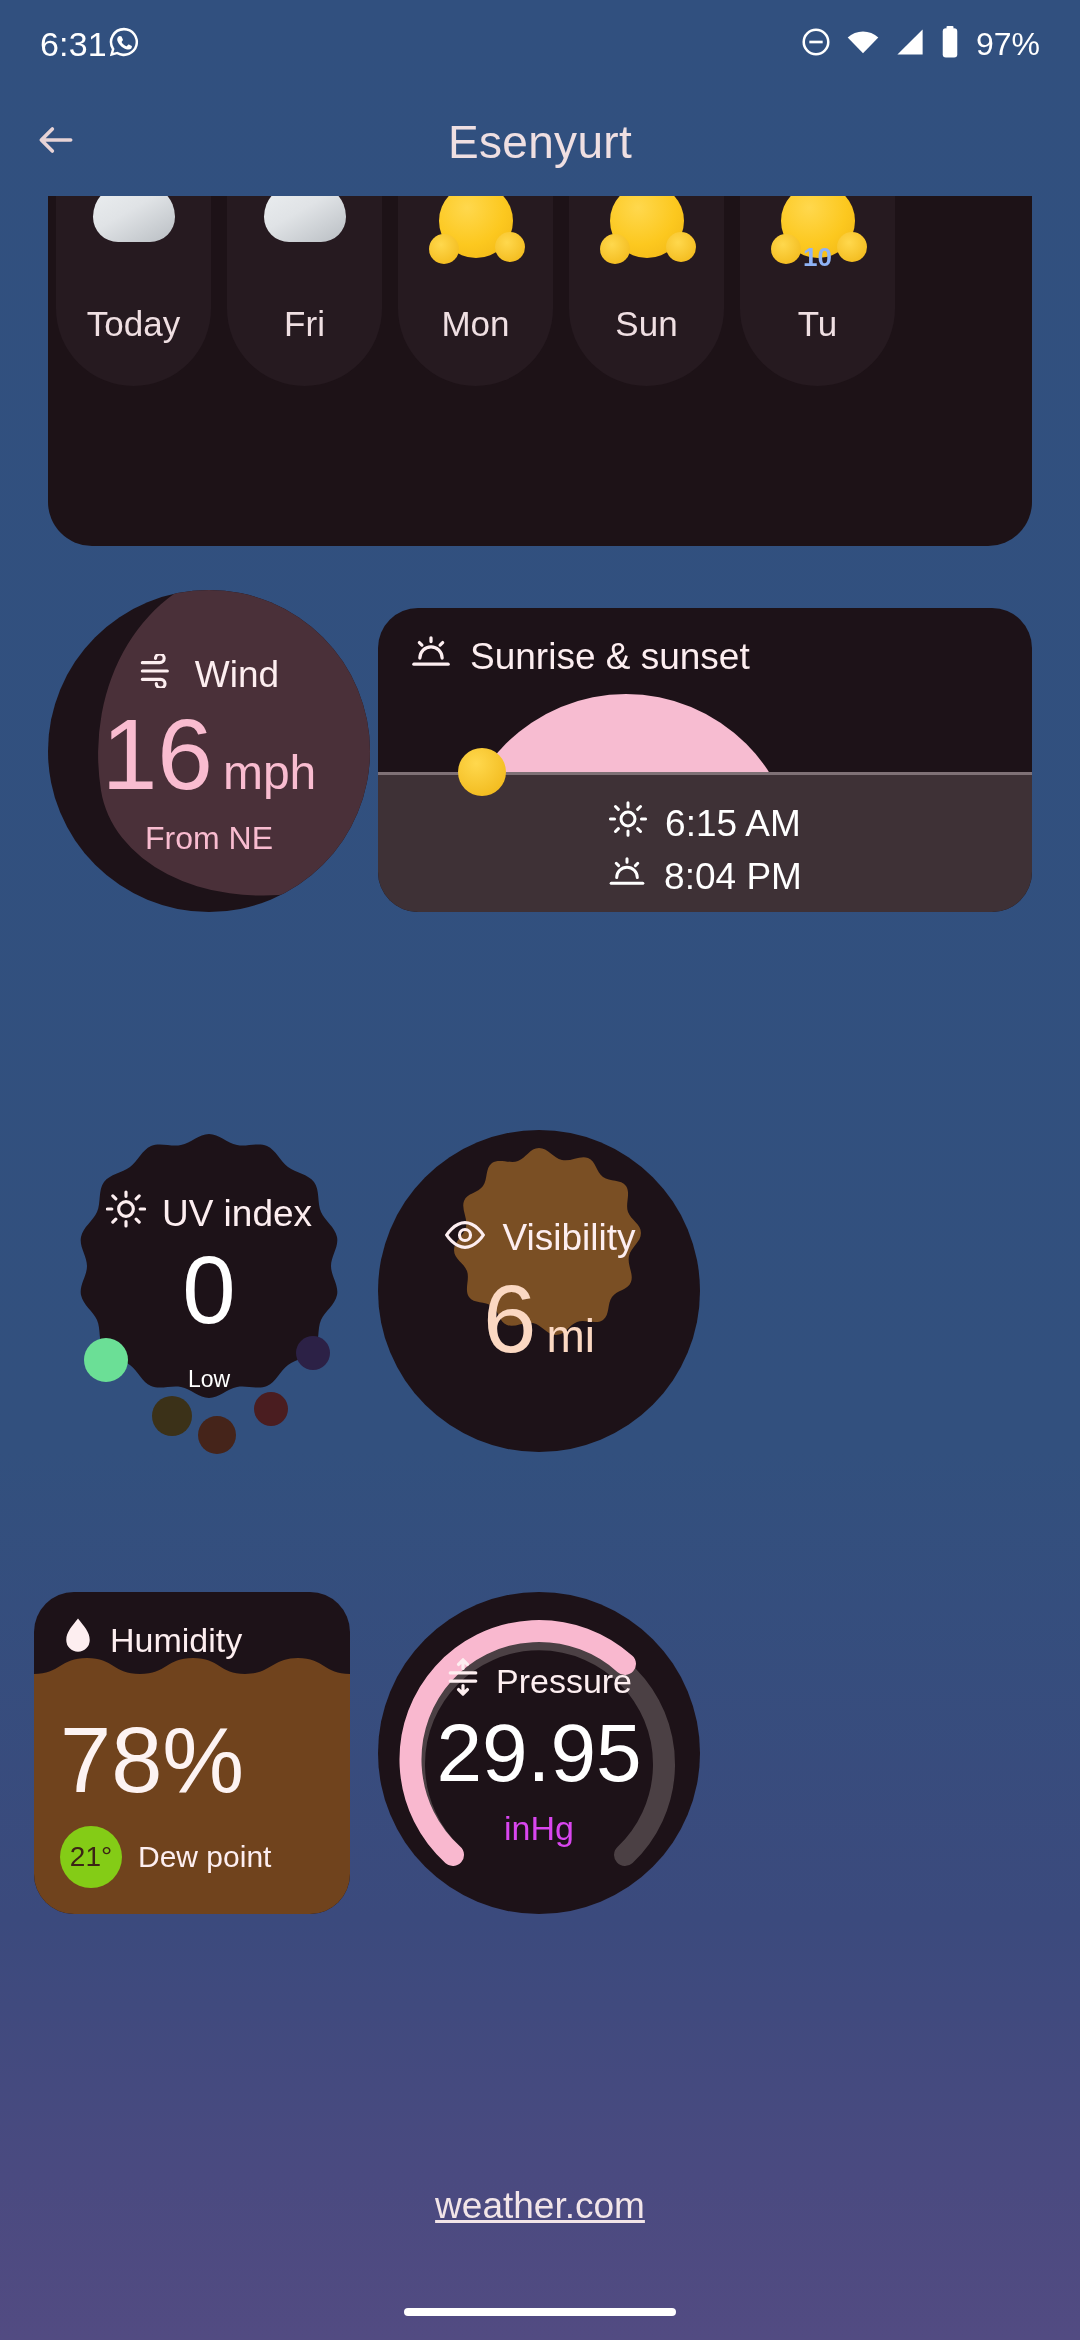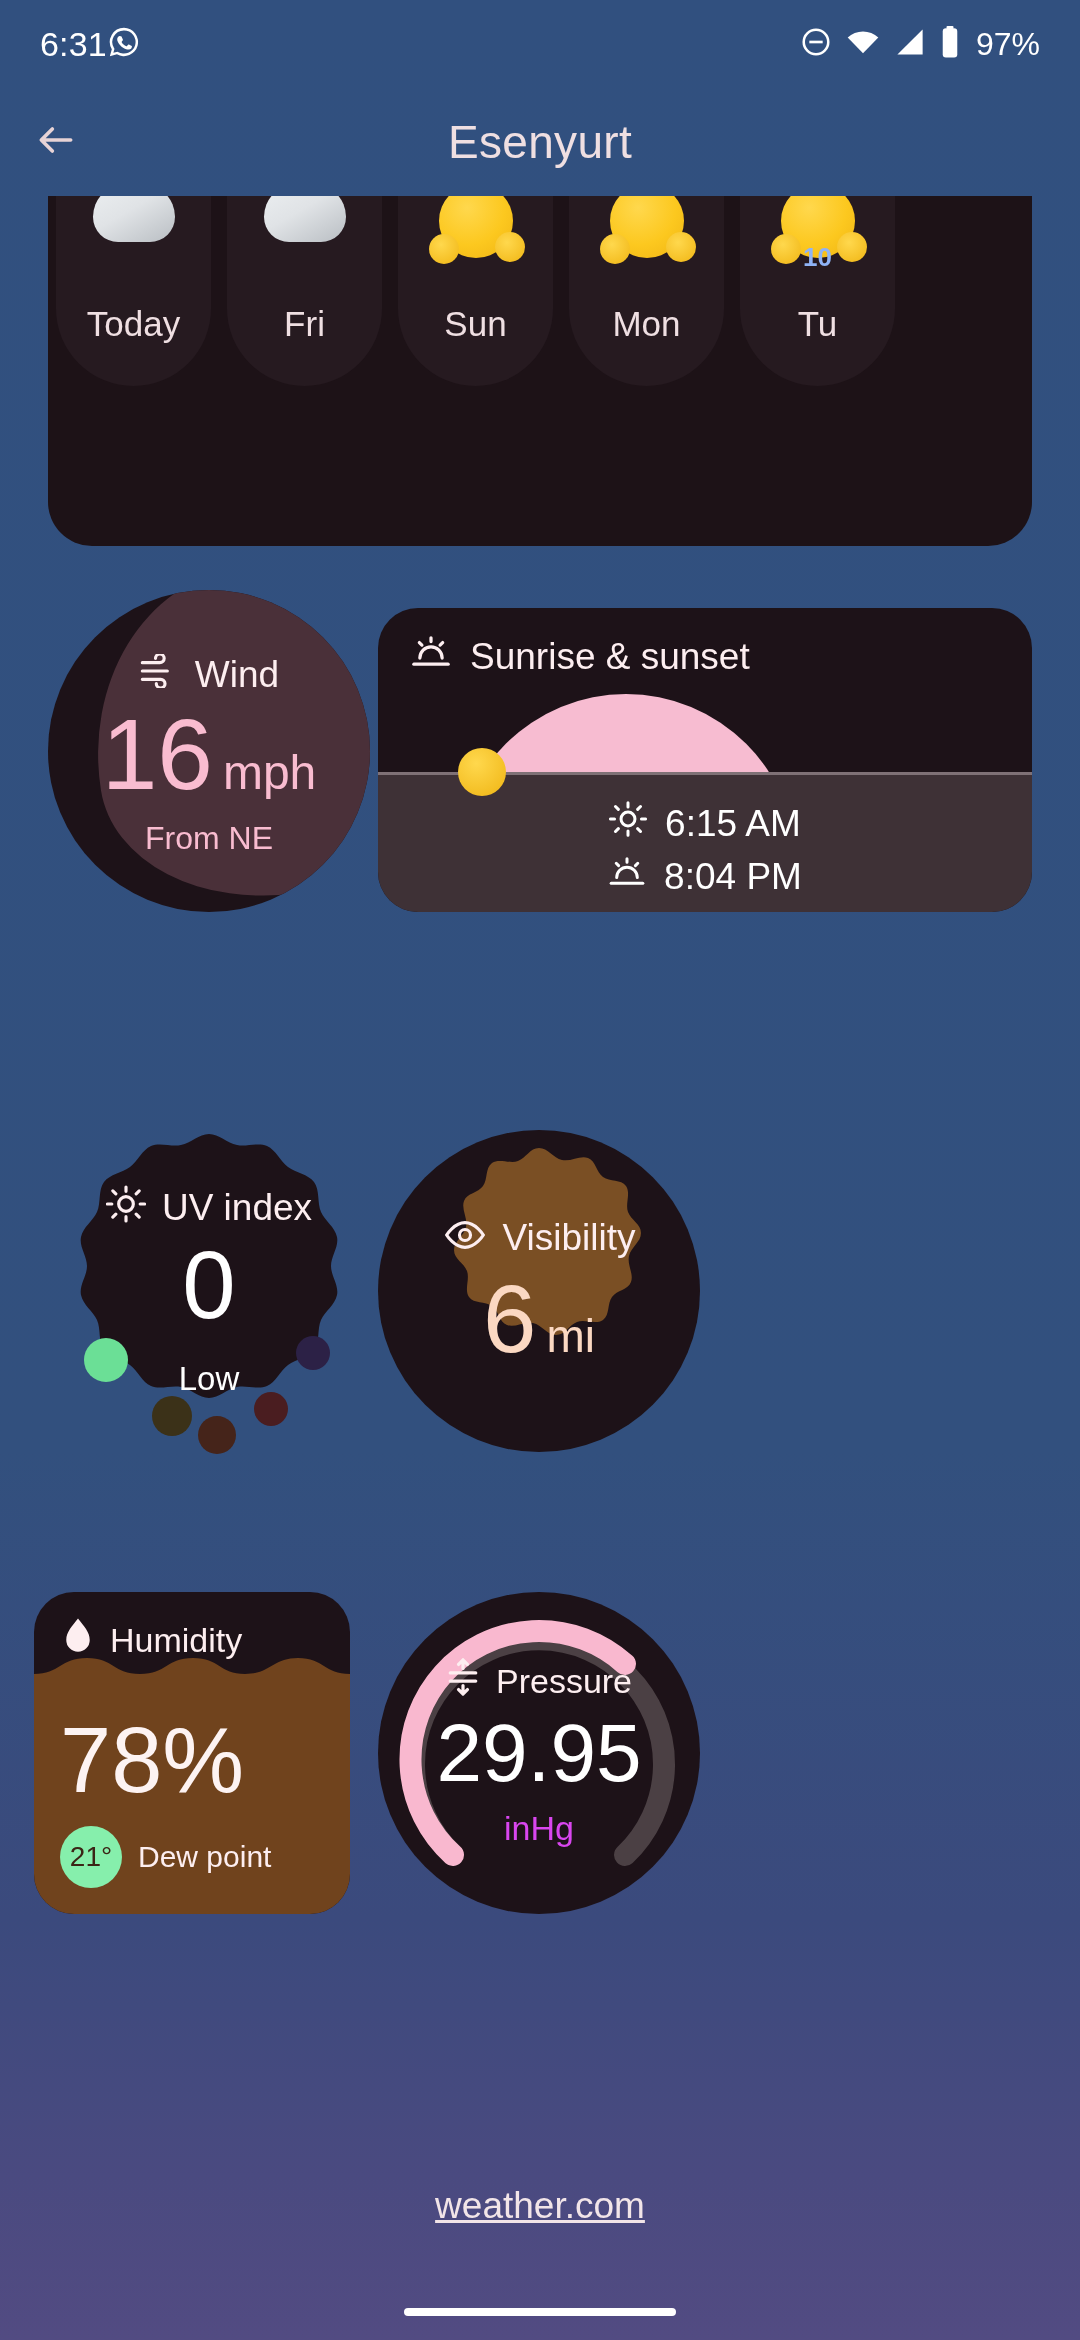--- a/index.html
+++ b/index.html
@@ -141,21 +141,21 @@
 
   
   #uv-card {
     position:absolute; left:48px; top:1130px; width:322px; height:322px;
   }
   #uv-shape { position:absolute; inset:0; }
   #uv-content { position:absolute; inset:0; display:flex; flex-direction:column;
     align-items:center; justify-content:center; }
   #uv-head { margin-bottom:2px; }
   #uv-number { font-size:96px; color:#ffffff; line-height:1.05; }
-  #uv-level { font-size:33px; color:#ffffff; margin-top:25px; }
+  #uv-level { font-size:23px; color:#ffffff; margin-top:25px; }
   .uv-dot { position:absolute; border-radius:50%; }
 
   
   #vis-card {
     position:absolute; left:378px; top:1130px; width:322px; height:322px;
     border-radius:50%; background:#1d1218; overflow:hidden;
   }
   #vis-inner { position:absolute; left:16px; top:16px; width:290px; height:290px; }
   #vis-content { position:absolute; inset:0; display:flex; flex-direction:column;
     align-items:center; justify-content:center; }
@@ -174,21 +174,21 @@
     position:absolute; left:28px; top:24px; display:flex; align-items:center; gap:16px;
     color:#fdeef0; font-size:34px;
   }
   #hum-number {
     position:absolute; left:26px; top:122px; font-size:92px; color:#fdf3f2; line-height:1;
   }
   #hum-dew {
     position:absolute; left:26px; bottom:26px; display:flex; align-items:center; gap:16px;
   }
   #hum-dew-chip {
-    width:62px; height:62px; border-radius:50%; background:#86efac;
+    width:62px; height:62px; border-radius:50%; background:#84cc16;
     display:flex; align-items:center; justify-content:center;
     font-size:28px; color:#3b2415;
   }
   #hum-dew-label { font-size:30px; color:#fdeef0; }
 
   
   #pres-card {
     position:absolute; left:378px; top:1592px; width:322px; height:322px;
     border-radius:50%; background:#1d1218; overflow:hidden;
   }
@@ -276,28 +276,28 @@
         <div class="day-icon"><span class="icon-cloud"></span></div>
         <div class="day-sub"></div>
         <div class="day-label">Fri</div>
       </div>
 
 
       <div class="day-col">
         <div class="day-pill"></div>
         <div class="day-icon"><span class="icon-sun"></span></div>
         <div class="day-sub"></div>
-        <div class="day-label">Sun</div>
+        <div class="day-label">Mon</div>
       </div>
 
       <div class="day-col">
         <div class="day-pill"></div>
         <div class="day-icon"><span class="icon-sun"></span></div>
         <div class="day-sub"></div>
-        <div class="day-label">Mon</div>
+        <div class="day-label">Sun</div>
       </div>
 
       <div class="day-col">
         <div class="day-pill"></div>
         <div class="day-icon"><span class="icon-sun"></span></div>
         <div class="day-sub">10</div>
         <div class="day-label">Tu</div>
       </div>
 
     </div>

